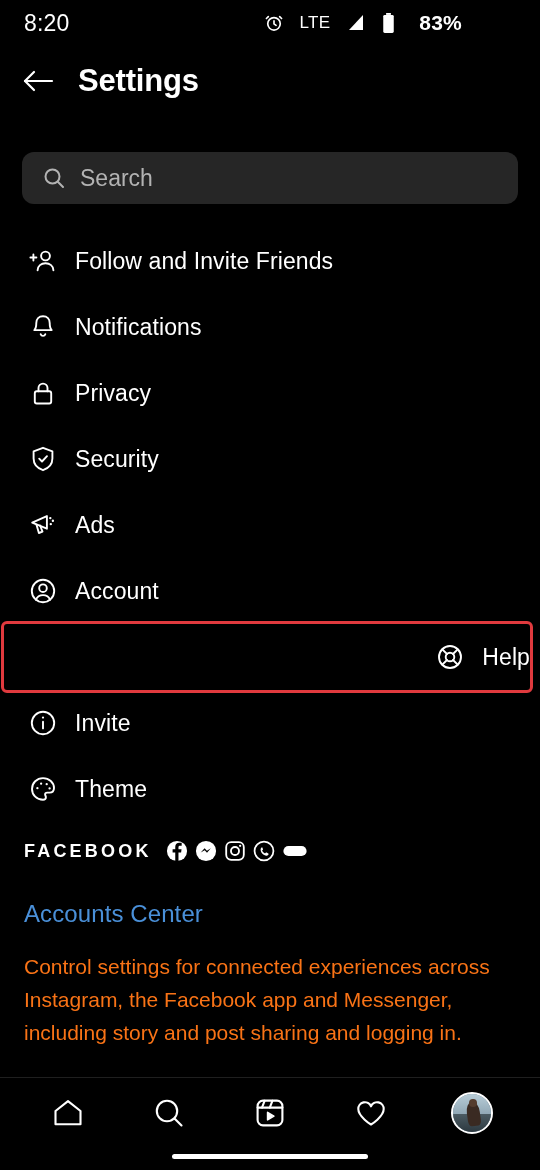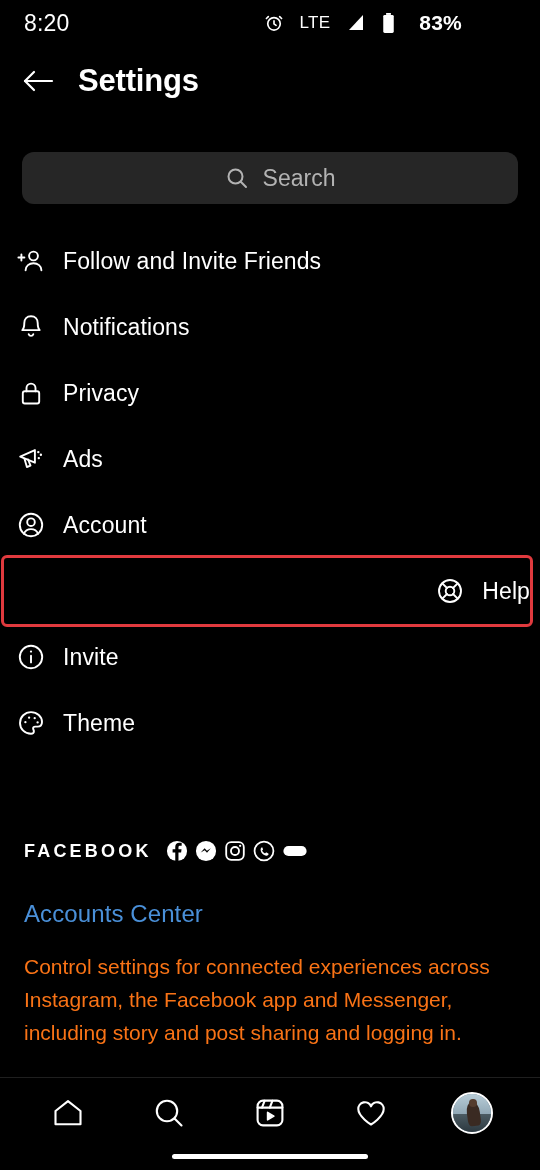--- a/index.html
+++ b/index.html
@@ -84,40 +84,39 @@
     position: absolute;
     top: 152px; left: 22px;
     width: 496px;
     height: 52px;
     background: #262626;
     border-radius: 12px;
     display: flex;
     align-items: center;
     padding-left: 20px;
     cursor: text;
-    justify-content: center;
   }
   .search-icon { margin-right: 14px; display:block; }
   .search-placeholder {
     font-size: 23px;
     color: #b3b3b3;
     font-weight: 400;
   }
 
   
   .menu {
     position: absolute;
     top: 228px; left: 0;
     width: 540px;
   }
   .menu-item {
     height: 66px;
     display: flex;
     align-items: center;
-    padding-left: 16px;
+    padding-left: 28px;
     cursor: pointer;
     position: relative;
   }
   .menu-icon {
     width: 30px;
     height: 30px;
     display: flex;
     align-items: center;
     justify-content: center;
     flex: 0 0 auto;
@@ -327,20 +326,29 @@
   <div class="menu-item">
     <span class="menu-icon">
       <svg class="ic" width="28" height="28" viewBox="0 0 28 28" fill="none" stroke="#fff" stroke-width="1.9" stroke-linecap="round" stroke-linejoin="round">
         <rect x="5.8" y="12.3" width="16.4" height="12.2" rx="2"></rect>
         <path d="M9.5 12.3V9.1a4.5 4.5 0 0 1 9 0v3.2"></path>
       </svg>
     </span>
     <span class="menu-label">Privacy</span>
   </div>
 
+  <div class="menu-item">
+    <span class="menu-icon">
+      <svg class="ic" width="28" height="28" viewBox="0 0 28 28" fill="none" stroke="#fff" stroke-width="1.9" stroke-linecap="round" stroke-linejoin="round">
+        <path d="M14 2.8 4.6 6.4v7.2c0 6 4 9.8 9.4 11.6 5.4-1.8 9.4-5.6 9.4-11.6V6.4L14 2.8z"></path>
+        <path d="m10.2 13.7 2.8 2.8 5-5.3"></path>
+      </svg>
+    </span>
+    <span class="menu-label">Security</span>
+  </div>
 
   <div class="menu-item">
     <span class="menu-icon">
       <svg class="ic" width="28" height="28" viewBox="0 0 28 28" fill="none" stroke="#fff" stroke-width="1.9" stroke-linecap="round" stroke-linejoin="round">
         <path d="M3.2 11.7 17.9 5.1v12.6L3.2 11.7z"></path>
         <path d="M7.4 13.6 9.9 22l3.6-1.4-2.4-6.1"></path>
         <path d="M21.3 7.1v0M23.9 9.8v0M21.8 13.1v0" stroke-width="2.4"></path>
       </svg>
     </span>
     <span class="menu-label">Ads</span>

